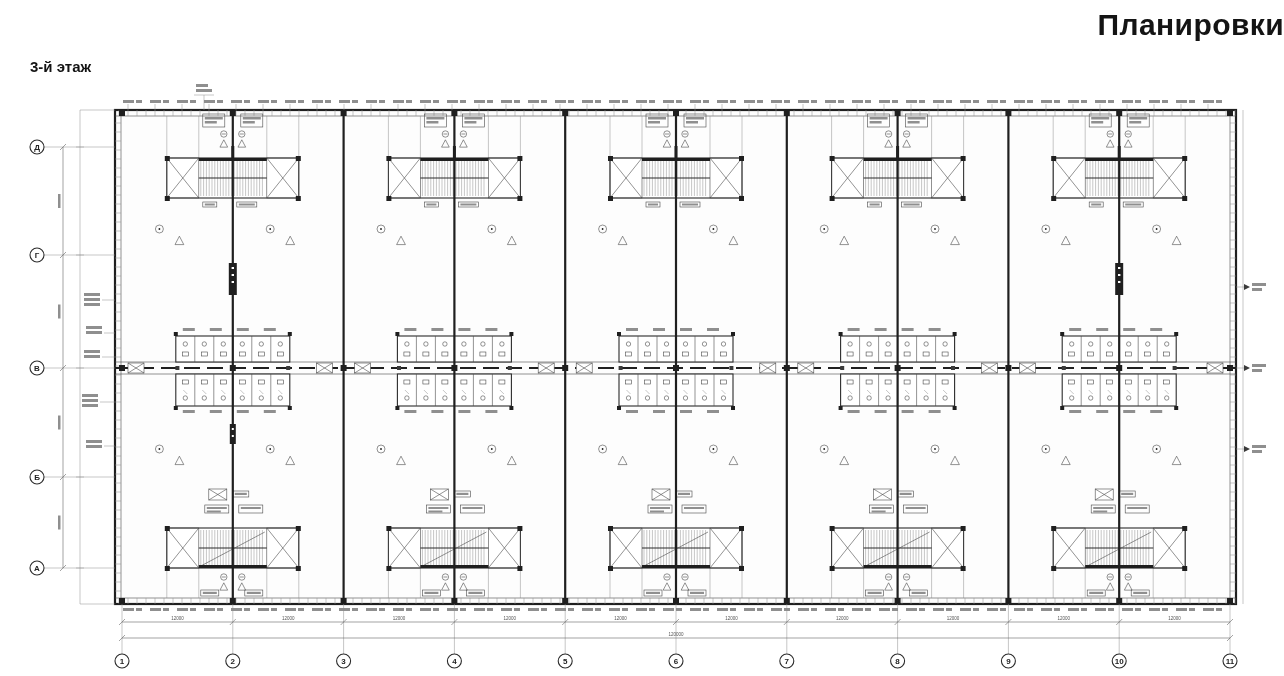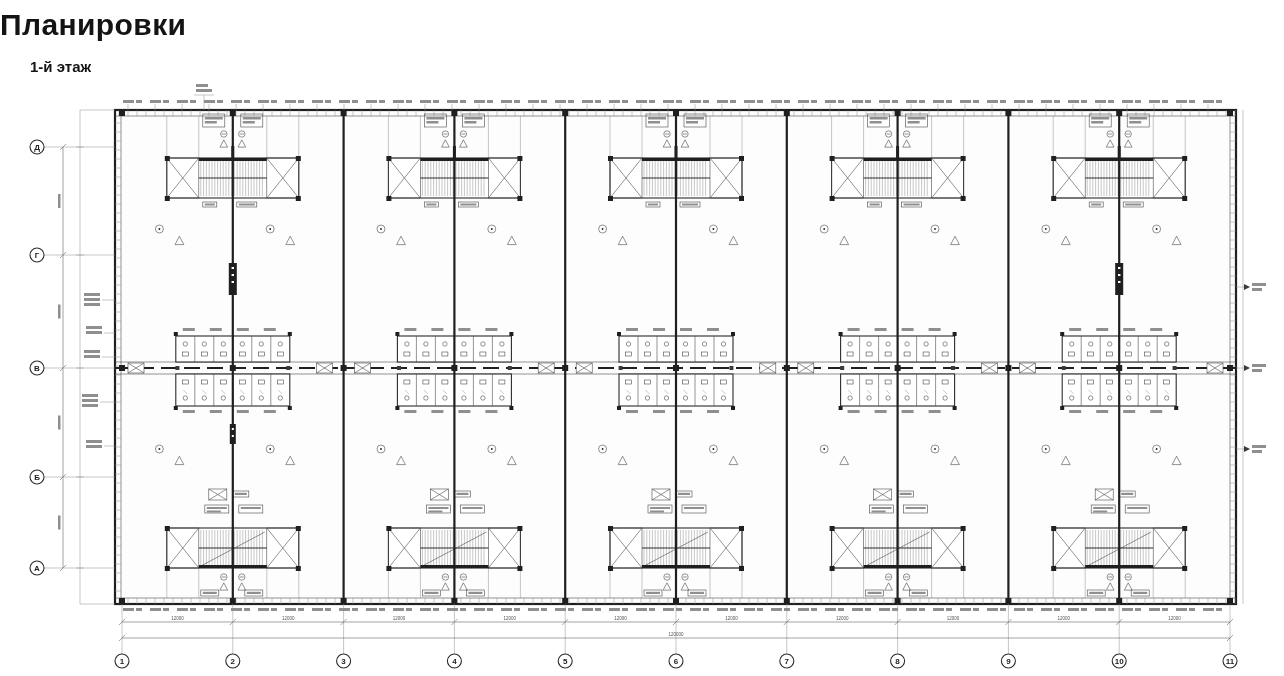--- a/index.html
+++ b/index.html
@@ -1,18 +1,18 @@
 <!DOCTYPE html>
 <html><head>
 <meta charset="utf-8">
 <style>
   html,body{margin:0;padding:0;background:#fff;}
   .canvas{position:relative;width:1284px;height:676px;background:#fff;
           font-family:"Liberation Sans",sans-serif;overflow:hidden;}
-  .title{position:absolute;top:8px;left:0;width:100%;text-align:left;
+  .title{position:absolute;top:8px;left:0;width:100%;text-align:right;
          font-size:30px;font-weight:bold;color:#141414;letter-spacing:.4px;}
   .floor-label{position:absolute;top:58px;left:30px;font-size:15px;font-weight:bold;color:#141414;}
   svg{position:absolute;left:0;top:0;}
   .w2{stroke:#1f1f1f;stroke-width:2.2;fill:none}
   .w1{stroke:#2b2b2b;stroke-width:1.1;fill:none}
   .w1f{stroke:#2b2b2b;stroke-width:1.1;fill:#ffffff}
   .w0{stroke:#4a4a4a;stroke-width:.6;fill:none}
   .w0f{stroke:#4a4a4a;stroke-width:.6;fill:#ffffff}
   .hair{stroke:#8c8c8c;stroke-width:.5;fill:none}
   .dim{stroke:#666;stroke-width:.6;fill:none}
@@ -22,21 +22,21 @@
   .wht{fill:#ffffff}
   text{font-family:"Liberation Sans",sans-serif}
   .micro{font-size:4.5px;fill:#555}
   .axnum{font-size:8px;font-weight:bold;fill:#222}
 </style>
 </head>
 <body>
 
 <div class="canvas">
   <div class="title">Планировки</div>
-  <div class="floor-label">1-й этаж</div>
+  <div class="floor-label">3-й этаж</div>
   <svg id="plan" width="1284" height="676" viewBox="0 0 1284 676">
       <g>
         <rect x="115" y="110" width="1121" height="494" fill="#fdfdfd" stroke="#1f1f1f" stroke-width="2.2"></rect>
         <line x1="115" y1="116" x2="1236" y2="116" class="w0"></line>
         <line x1="115" y1="598" x2="1236" y2="598" class="w0"></line>
         <line x1="121" y1="110" x2="121" y2="604" class="w0"></line>
         <line x1="1230" y1="110" x2="1230" y2="604" class="w0"></line>
         <line x1="119" y1="110" x2="119" y2="116" class="hair"></line>
         <line x1="119" y1="598" x2="119" y2="604" class="hair"></line>
         <line x1="128" y1="110" x2="128" y2="116" class="hair"></line>

